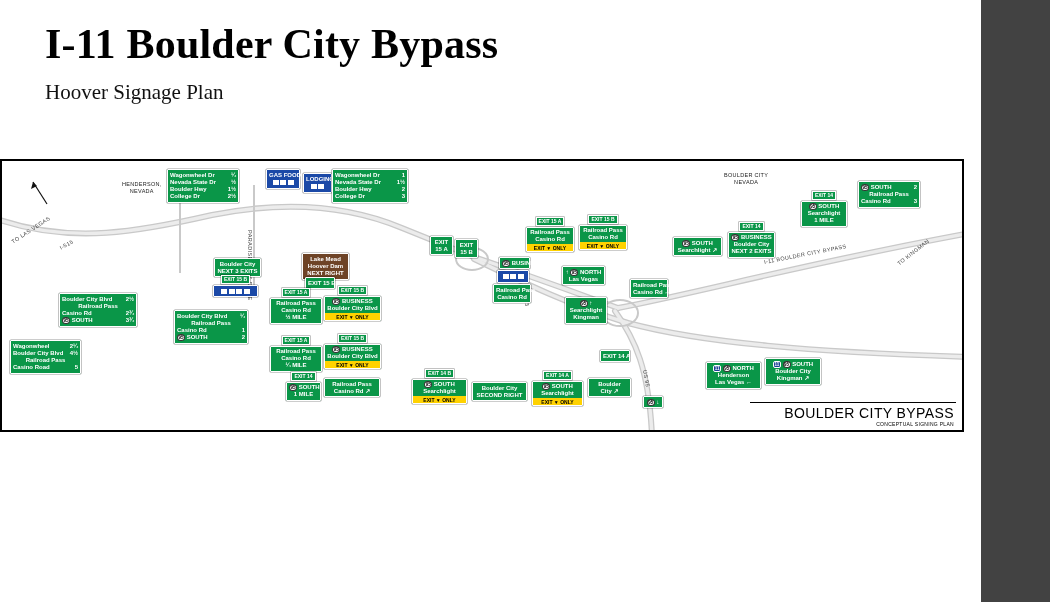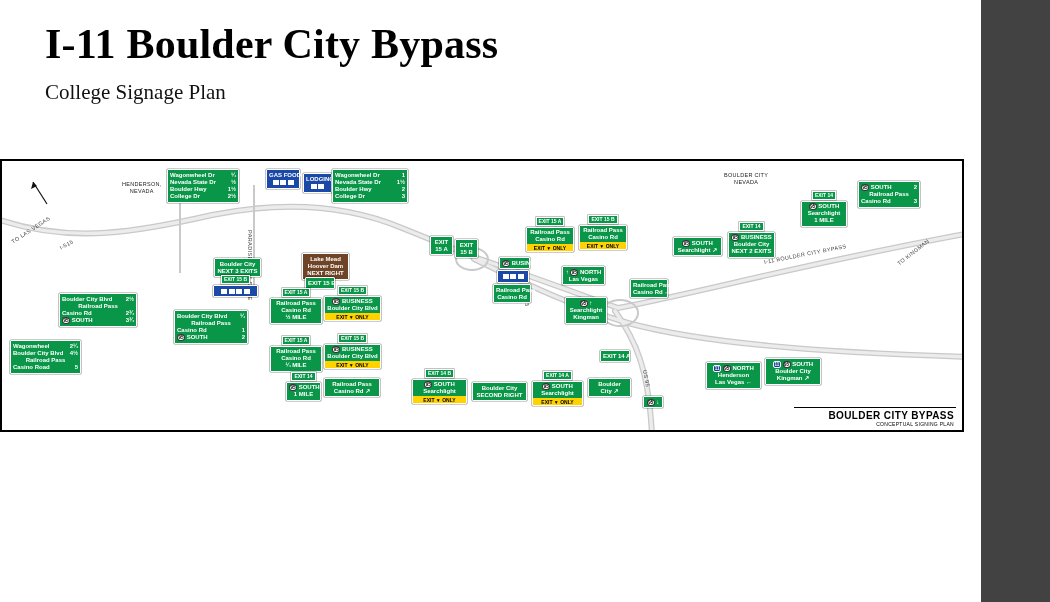--- a/index.html
+++ b/index.html
@@ -25,32 +25,32 @@
   .sign-row.just{display:flex;justify-content:space-between;gap:2px;text-align:left}
   .shield{display:inline-block;font-size:4.5px;line-height:6px;height:7px;min-width:8px;text-align:center;font-weight:bold;vertical-align:middle}
   .shield.us{background:#fff;color:#000;border-radius:50% / 55%;border:.5px solid #333}
   .shield.i11{background:#1b3f94;color:#fff;border-radius:2px;border:.5px solid #fff}
   .logo-row{display:flex;gap:1.5px;justify-content:center;padding:1.5px 0 1px}
   .logo-box{width:6px;height:5px;background:#fff;display:inline-block}
   .exit-band{background:var(--exit-yellow,#ffd200);color:#000;font-size:5px;font-weight:bold;text-align:center;margin:1px -2px -1.5px;padding:.5px 0;line-height:1.2}
   .area-label{position:absolute;font-size:5.5px;color:#222;text-align:center;white-space:pre-line;line-height:1.35;letter-spacing:.3px;z-index:1}
   .road-label{position:absolute;font-size:5.5px;color:#444;white-space:nowrap;transform-origin:left center;z-index:1;letter-spacing:.4px}
   .caption{position:absolute;right:6px;bottom:3px;text-align:right;border-top:1.4px solid #000;padding:2px 2px 0 34px;background:#fff;z-index:3}
-  .caption-title{font-size:10px;font-weight:bold;letter-spacing:.4px;color:#000}
+  .caption-title{font-size:14px;font-weight:normal;letter-spacing:.4px;color:#000}
   .caption-sub{font-size:5px;color:#000;letter-spacing:.3px}
   .north-arrow{position:absolute;left:24px;top:14px;z-index:1}
 </style>
 </head>
 <body>
 
 <div class="page">
 
   <div class="header">
     <div class="page-title">I-11 Boulder City Bypass</div>
-    <div class="page-subtitle">College Signage Plan</div>
+    <div class="page-subtitle">Hoover Signage Plan</div>
   </div>
 
   <div class="plan">
     <div class="plan-canvas">
 
       <svg class="roads" width="963" height="271" viewBox="0 0 963 271">
         <g class="road-casing">
           <path d="M -5 58 C 70 84, 140 70, 210 54 C 280 40, 345 44, 400 67 C 432 80, 452 88, 472 96"></path>
           <path d="M 472 96 C 520 112, 566 129, 616 147"></path>
           <path d="M 616 147 C 700 131, 800 103, 968 72"></path>

